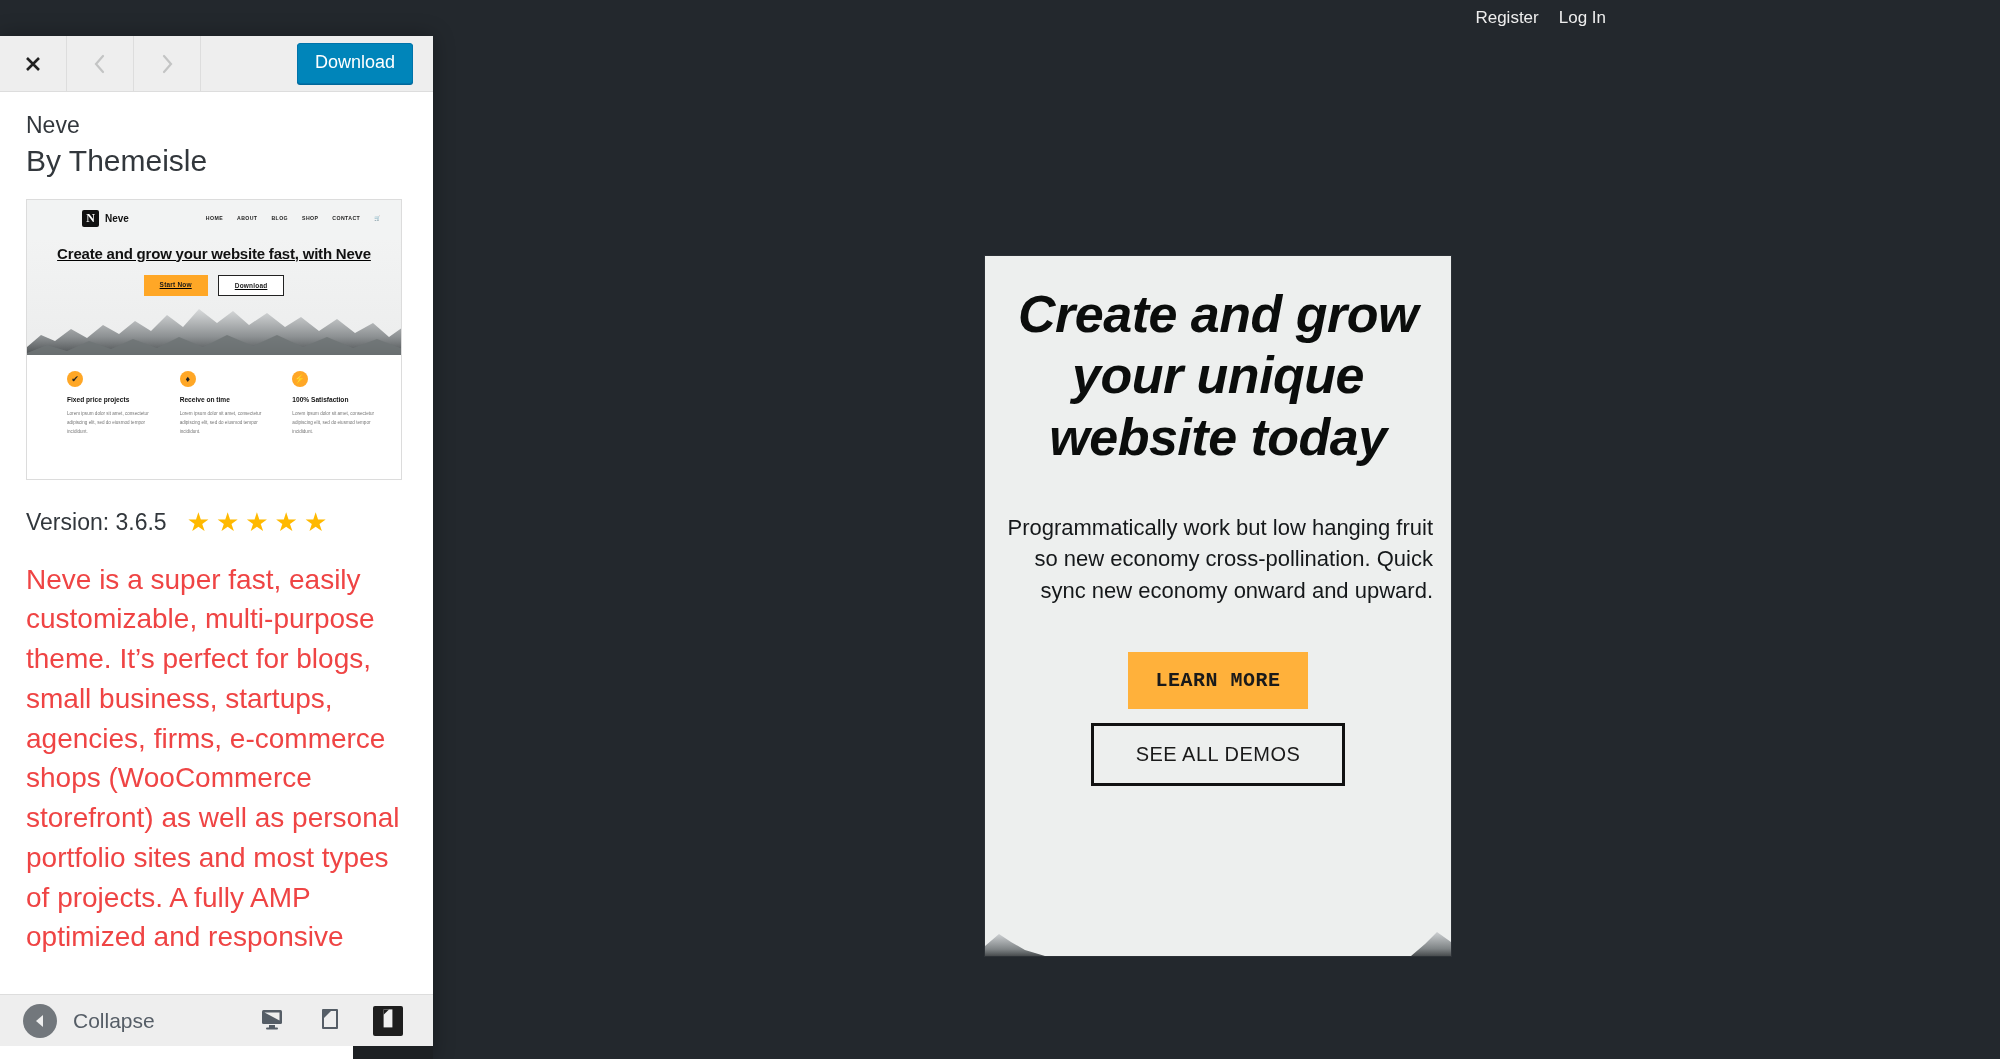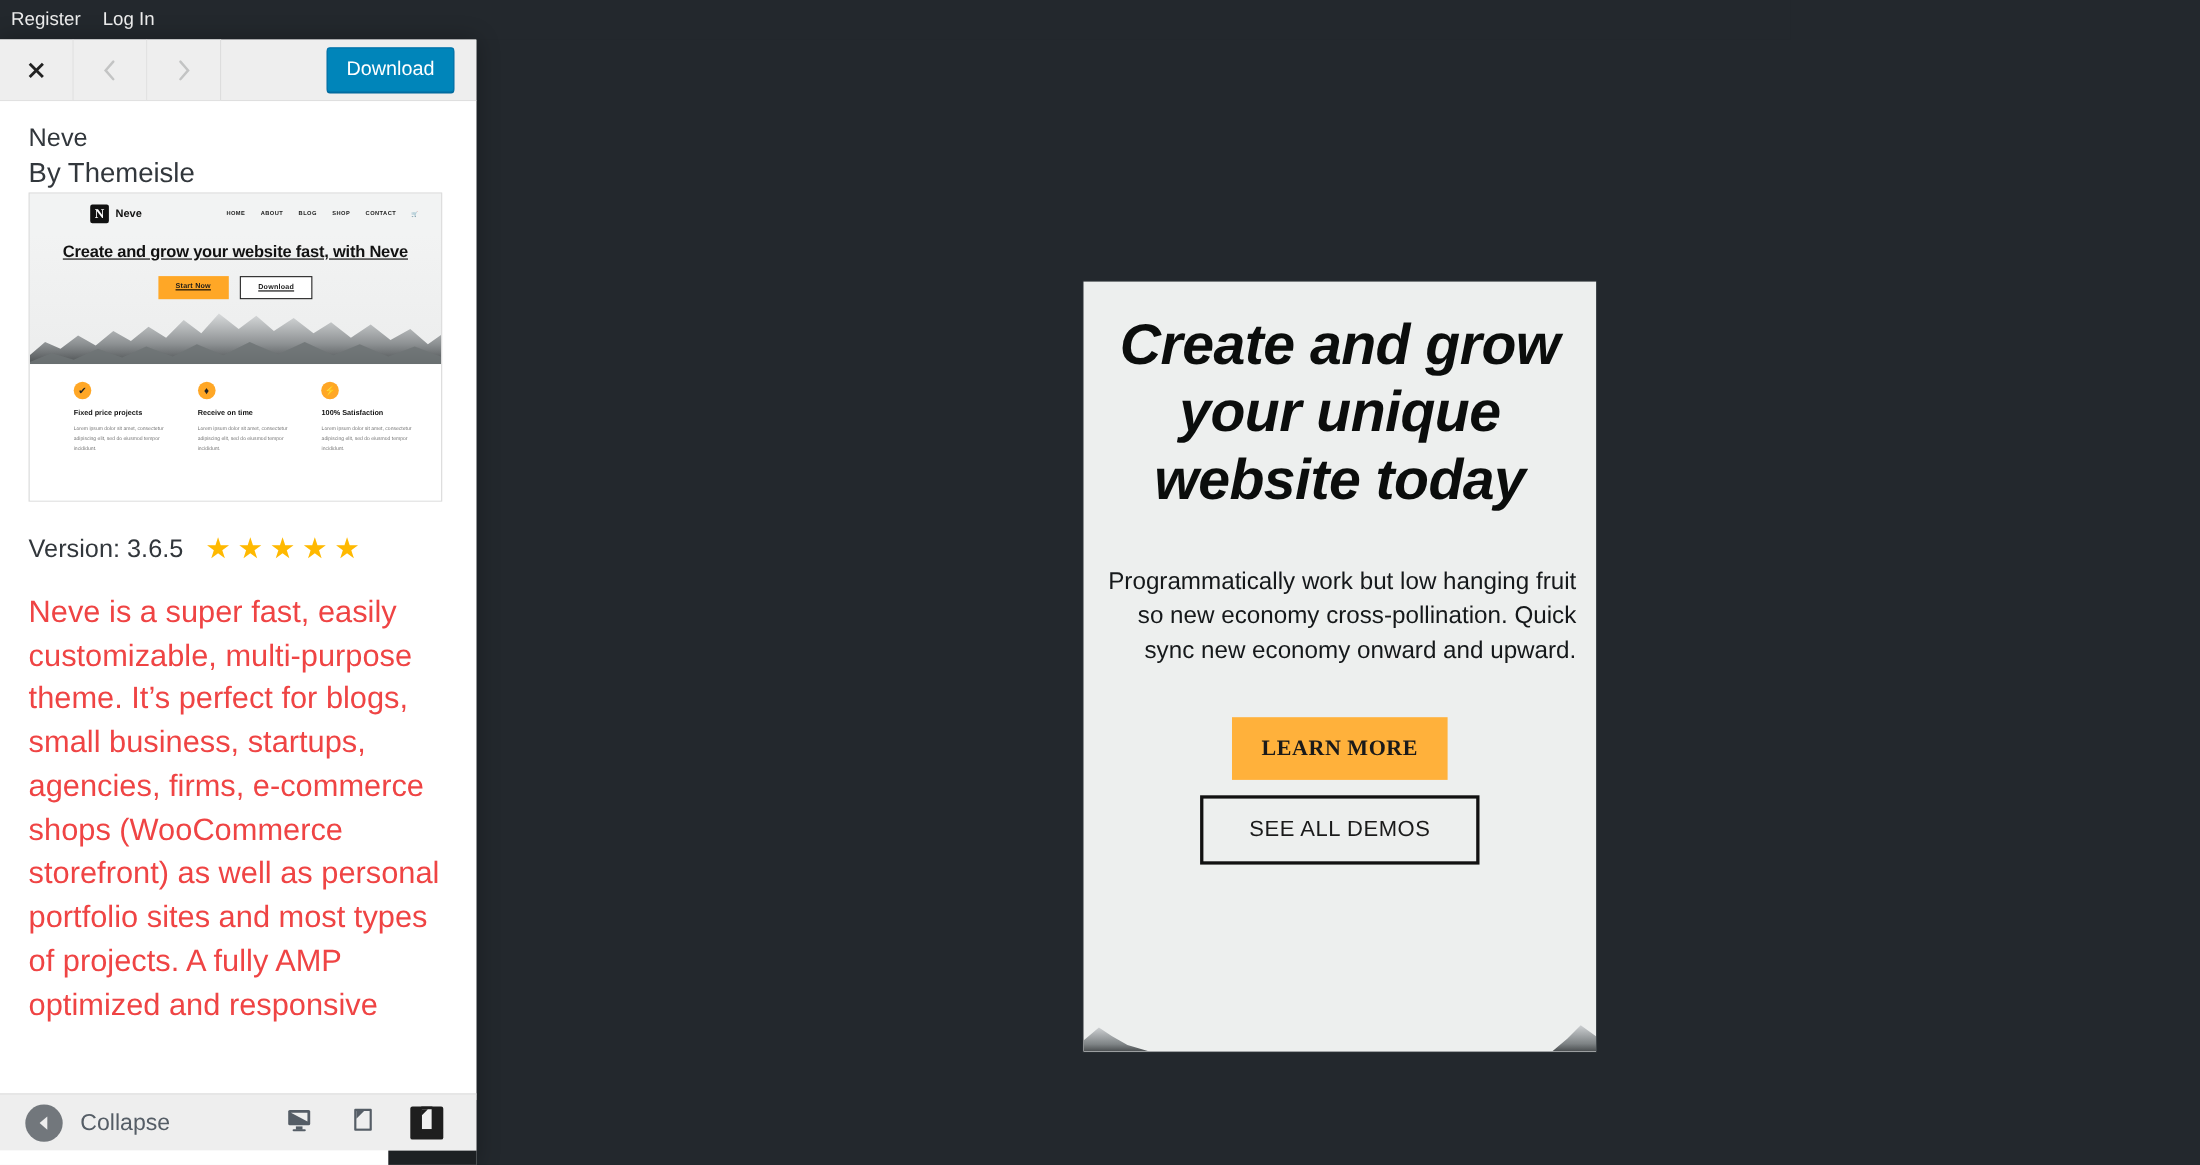--- a/index.html
+++ b/index.html
@@ -8,21 +8,21 @@
     background: #23282d;
     font-family: "Liberation Sans", sans-serif;
     overflow: hidden;
   }
 
   
   #adminbar {
     position: absolute; top: 0; left: 0;
     width: 1628px; height: 36px;
     background: #23282d;
-    display: flex; align-items: center; 
+    display: flex; align-items: center; justify-content: flex-end;
     padding-right: 22px;
   }
   .abitem {
     color: #eeeeee; font-size: 17px; line-height: 36px;
     padding: 0 10px; text-decoration: none; white-space: nowrap;
   }
   .abitem:last-child { padding-right: 0; }
 
   
   #sidebar {
@@ -67,21 +67,22 @@
     position: absolute; top: 56px; left: 0;
     width: 433px; height: 908px;
     overflow: hidden;
     background: #fff;
     padding: 18px 26px 0 26px;
   }
   #theme-name {
     font-size: 23px; color: #32373c; line-height: 1.35; font-weight: 400;
   }
   #theme-author {
-    font-size: 25px; color: #32373c; line-height: 1.35; font-weight: 400;
+    font-size: 30px; color: #32373c; line-height: 1.35; font-weight: 400;
+    margin-bottom: 17px;
   }
 
   
   #thumb {
     position: relative;
     width: 376px; height: 281px;
     border: 1px solid #dcdcdc;
     overflow: hidden;
     background: #f2f3f3;
   }
@@ -199,21 +200,21 @@
   #p-body {
     margin: 44px 18px 0 18px;
     font-size: 22px; text-align: right; color: #15181a; line-height: 1.42;
   }
   #p-buttons {
     margin-top: 46px; display: flex; flex-direction: column; align-items: center; gap: 14px;
   }
   #p-learn {
     background: #ffb13b; color: #1a1a1a; font-weight: 700; font-size: 20px;
     letter-spacing: .5px; padding: 17px 27px; border: 0; cursor: pointer;
-    font-family: Liberation Serif, serif;
+    font-family: Liberation Mono, monospace;
   }
   #p-demos {
     background: #edefee; color: #1a1a1a; font-weight: 400; font-size: 20px;
     letter-spacing: .5px; padding: 17px 42px; border: 3px solid #111; cursor: pointer;
     font-family: "Liberation Sans", sans-serif;
   }
   #p-mtn {
     position: absolute; left: 0; right: 0; bottom: 0; height: 40px; overflow: hidden;
   }
 </style>

